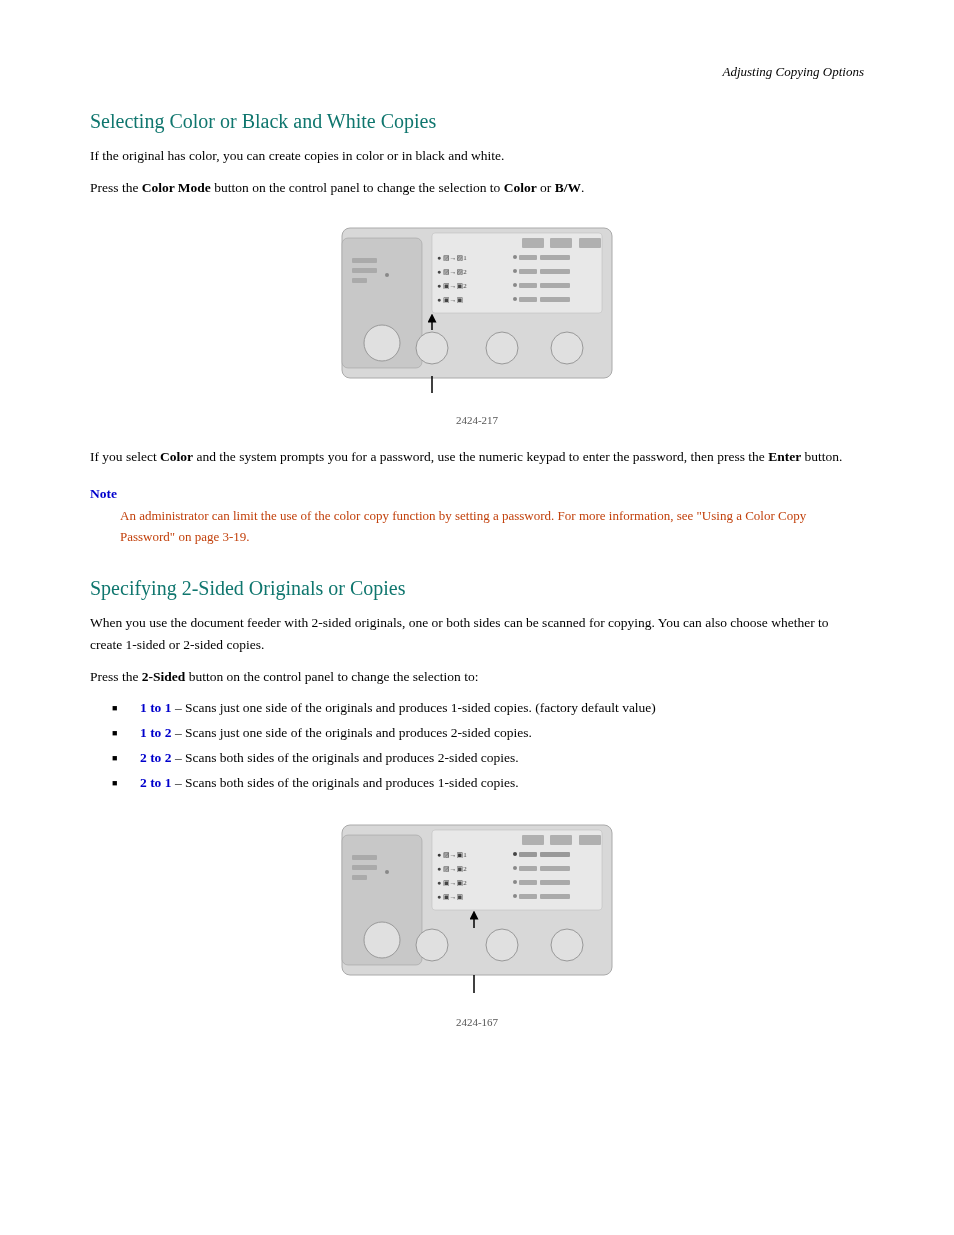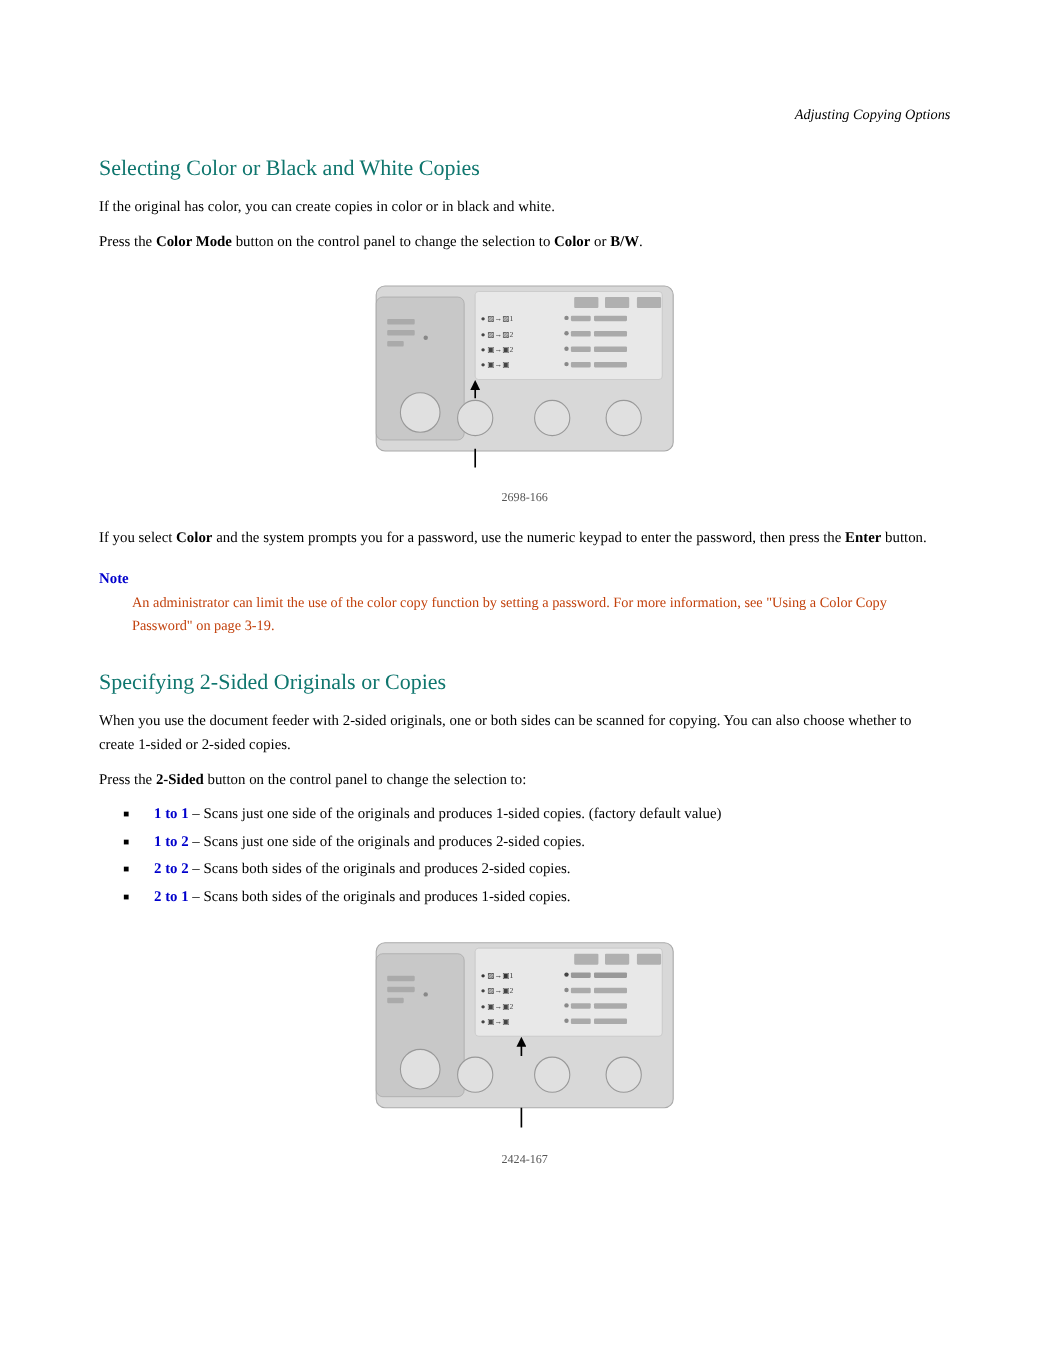--- a/index.html
+++ b/index.html
@@ -8,21 +8,21 @@
       font-family: Times New Roman, Times, serif;
       font-size: 14px;
       color: #000000;
       width: 954px;
       min-height: 1235px;
       position: relative;
     }
     .page {
       width: 954px;
       min-height: 1235px;
-      padding: 96px 90px 60px 90px;
+      padding: 64px 90px 60px 90px;
       position: relative;
       border-radius: 18px;
     }
     .header-right {
       text-align: right;
       font-style: italic;
       font-size: 13px;
       margin-bottom: 30px;
       color: #000;
     }
@@ -165,21 +165,21 @@
 
       <line x1="110" y1="112" x2="110" y2="100" stroke="#000" stroke-width="1.5" marker-end="url(#arrowhead1)"></line>
       <defs>
         <marker id="arrowhead1" markerWidth="6" markerHeight="6" refX="3" refY="3" orient="auto">
           <path d="M0,0 L0,6 L6,3 z" fill="#000"></path>
         </marker>
       </defs>
 
       <line x1="110" y1="158" x2="110" y2="175" stroke="#000" stroke-width="1.5"></line>
     </svg>
-    <div class="image-caption">2698-166</div>
+    <div class="image-caption">2424-217</div>
   </div>
 
   <p class="body-text">
     <span>If you select </span><span class="bold">Color</span><span> and the system prompts you for a password, use the numeric keypad to enter the password, then press the </span><span class="bold">Enter</span><span> button.</span>
   </p>
 
   <div class="note-label">Note</div>
   <div class="note-text">An administrator can limit the use of the color copy function by setting a password. For more information, see "Using a Color Copy Password" on page 3-19.</div>
 
   <div class="section-gap">

